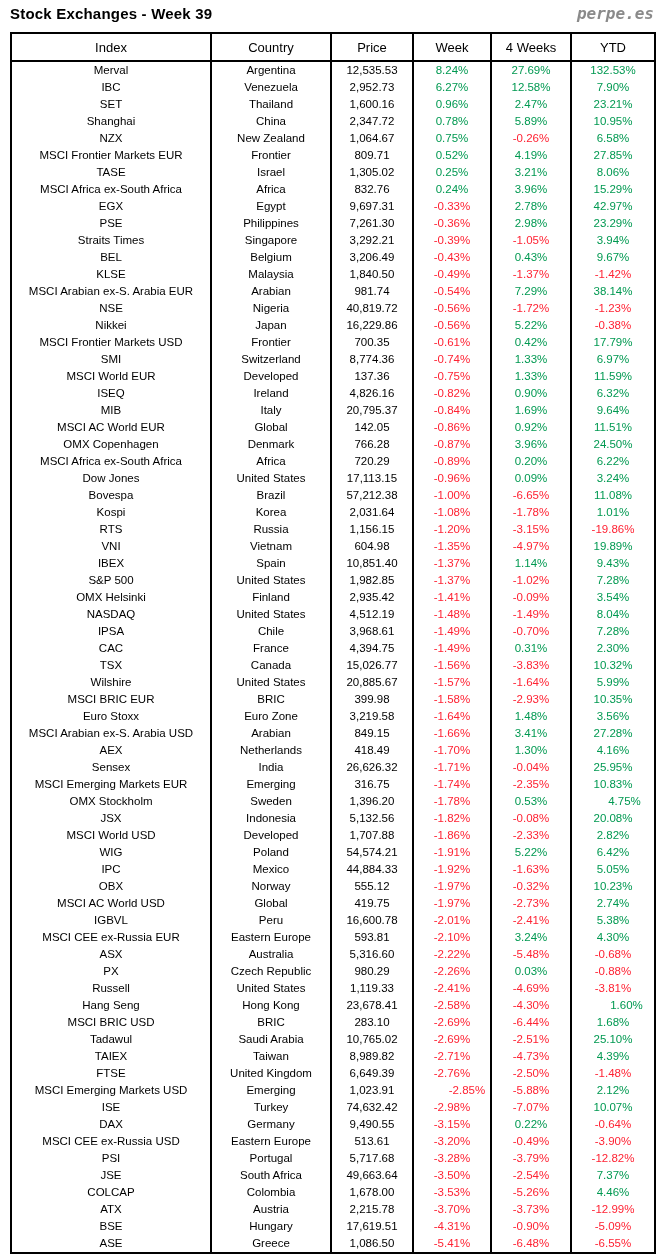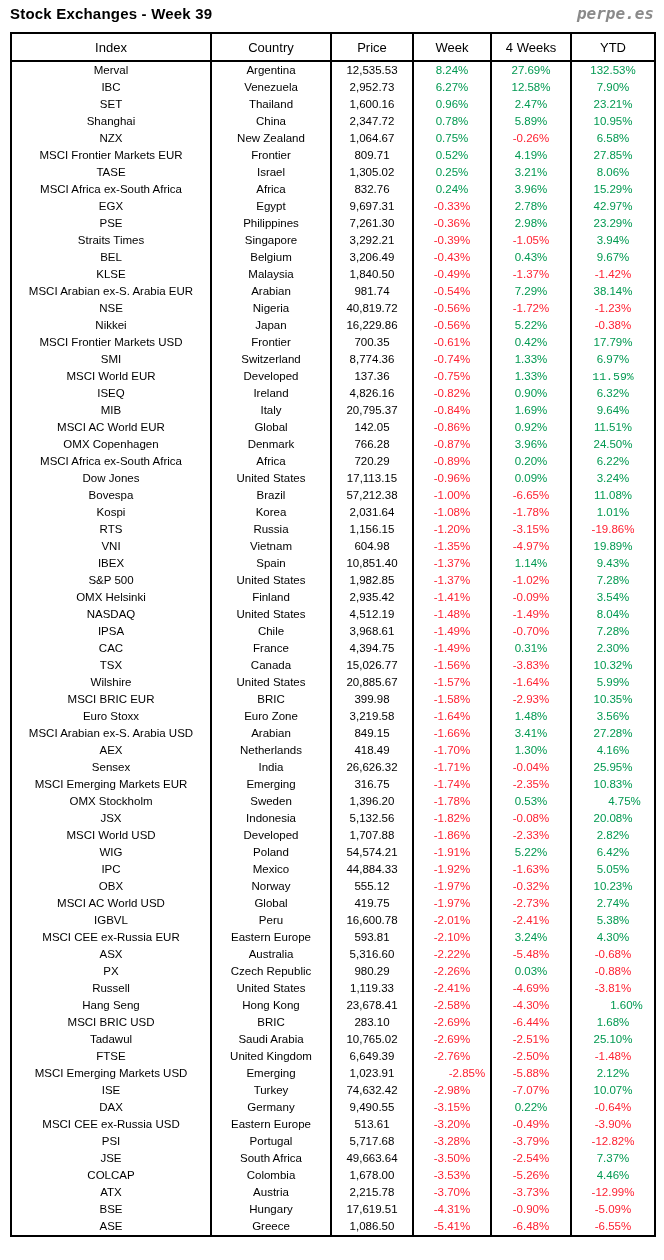--- a/index.html
+++ b/index.html
@@ -245,21 +245,21 @@
           <td style="color: rgb(255, 34, 51);">-0.74%</td>
           <td style="color: rgb(0, 153, 81);">1.33%</td>
           <td style="color: rgb(0, 153, 81);">6.97%</td>
         </tr>
         <tr>
           <td>MSCI World EUR</td>
           <td>Developed</td>
           <td>137.36</td>
           <td style="color: rgb(255, 34, 51);">-0.75%</td>
           <td style="color: rgb(0, 153, 81);">1.33%</td>
-          <td style="color: rgb(0, 153, 81); font-family: Liberation Mono, monospace;">11.59%</td>
+          <td style="color: rgb(0, 153, 81);">11.59%</td>
         </tr>
         <tr>
           <td>ISEQ</td>
           <td>Ireland</td>
           <td>4,826.16</td>
           <td style="color: rgb(255, 34, 51);">-0.82%</td>
           <td style="color: rgb(0, 153, 81);">0.90%</td>
           <td style="color: rgb(0, 153, 81);">6.32%</td>
         </tr>
         <tr>
@@ -560,20 +560,28 @@
         </tr>
         <tr>
           <td>Tadawul</td>
           <td>Saudi Arabia</td>
           <td>10,765.02</td>
           <td style="color: rgb(255, 34, 51);">-2.69%</td>
           <td style="color: rgb(255, 34, 51);">-2.51%</td>
           <td style="color: rgb(0, 153, 81);">25.10%</td>
         </tr>
         <tr>
+          <td>TAIEX</td>
+          <td>Taiwan</td>
+          <td>8,989.82</td>
+          <td style="color: rgb(255, 34, 51);">-2.71%</td>
+          <td style="color: rgb(255, 34, 51);">-4.73%</td>
+          <td style="color: rgb(0, 153, 81);">4.39%</td>
+        </tr>
+        <tr>
           <td>FTSE</td>
           <td>United Kingdom</td>
           <td>6,649.39</td>
           <td style="color: rgb(255, 34, 51);">-2.76%</td>
           <td style="color: rgb(255, 34, 51);">-2.50%</td>
           <td style="color: rgb(255, 34, 51);">-1.48%</td>
         </tr>
         <tr>
           <td>MSCI Emerging Markets USD</td>
           <td>Emerging</td>

